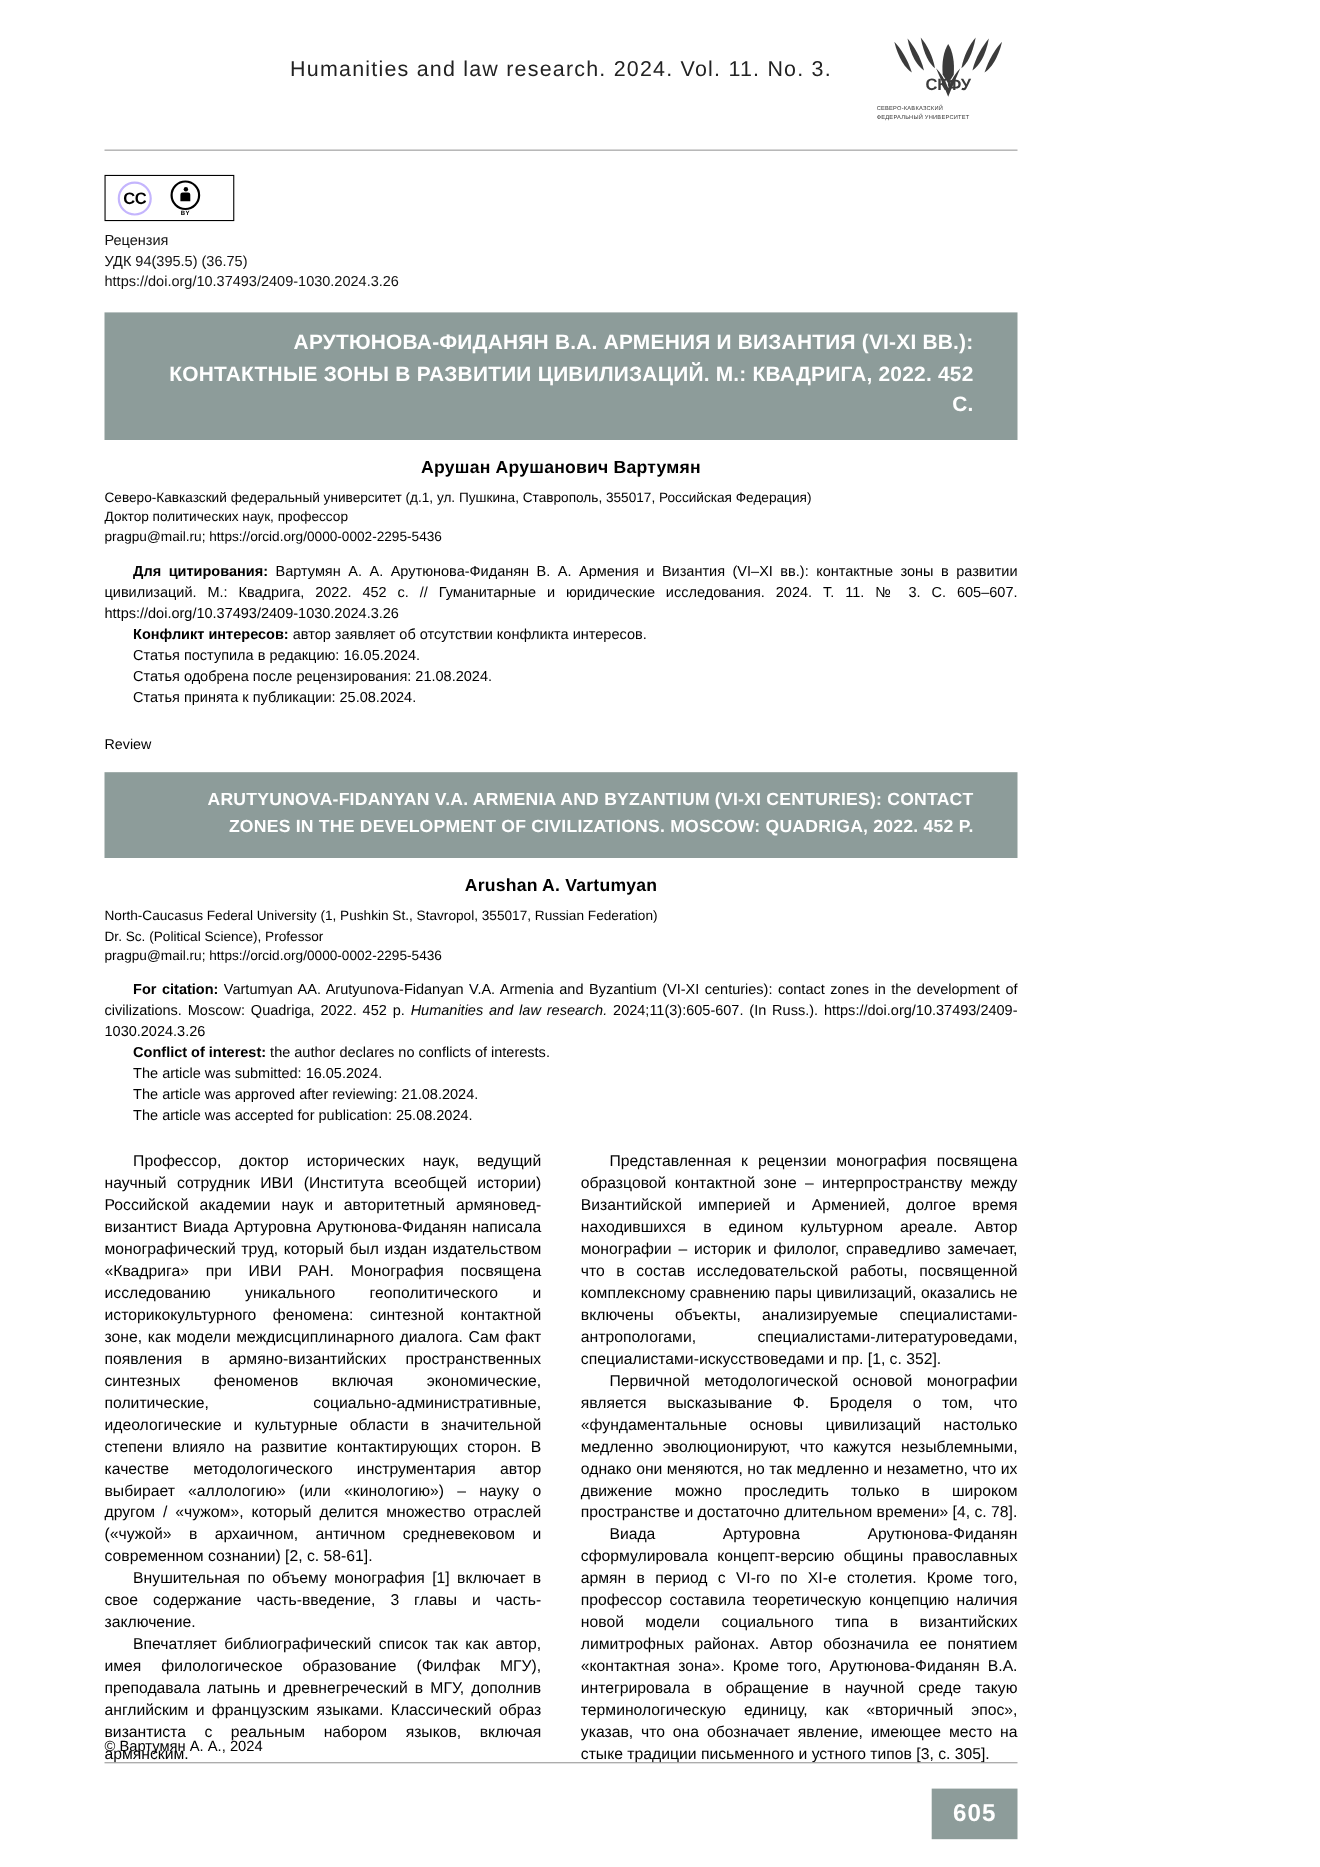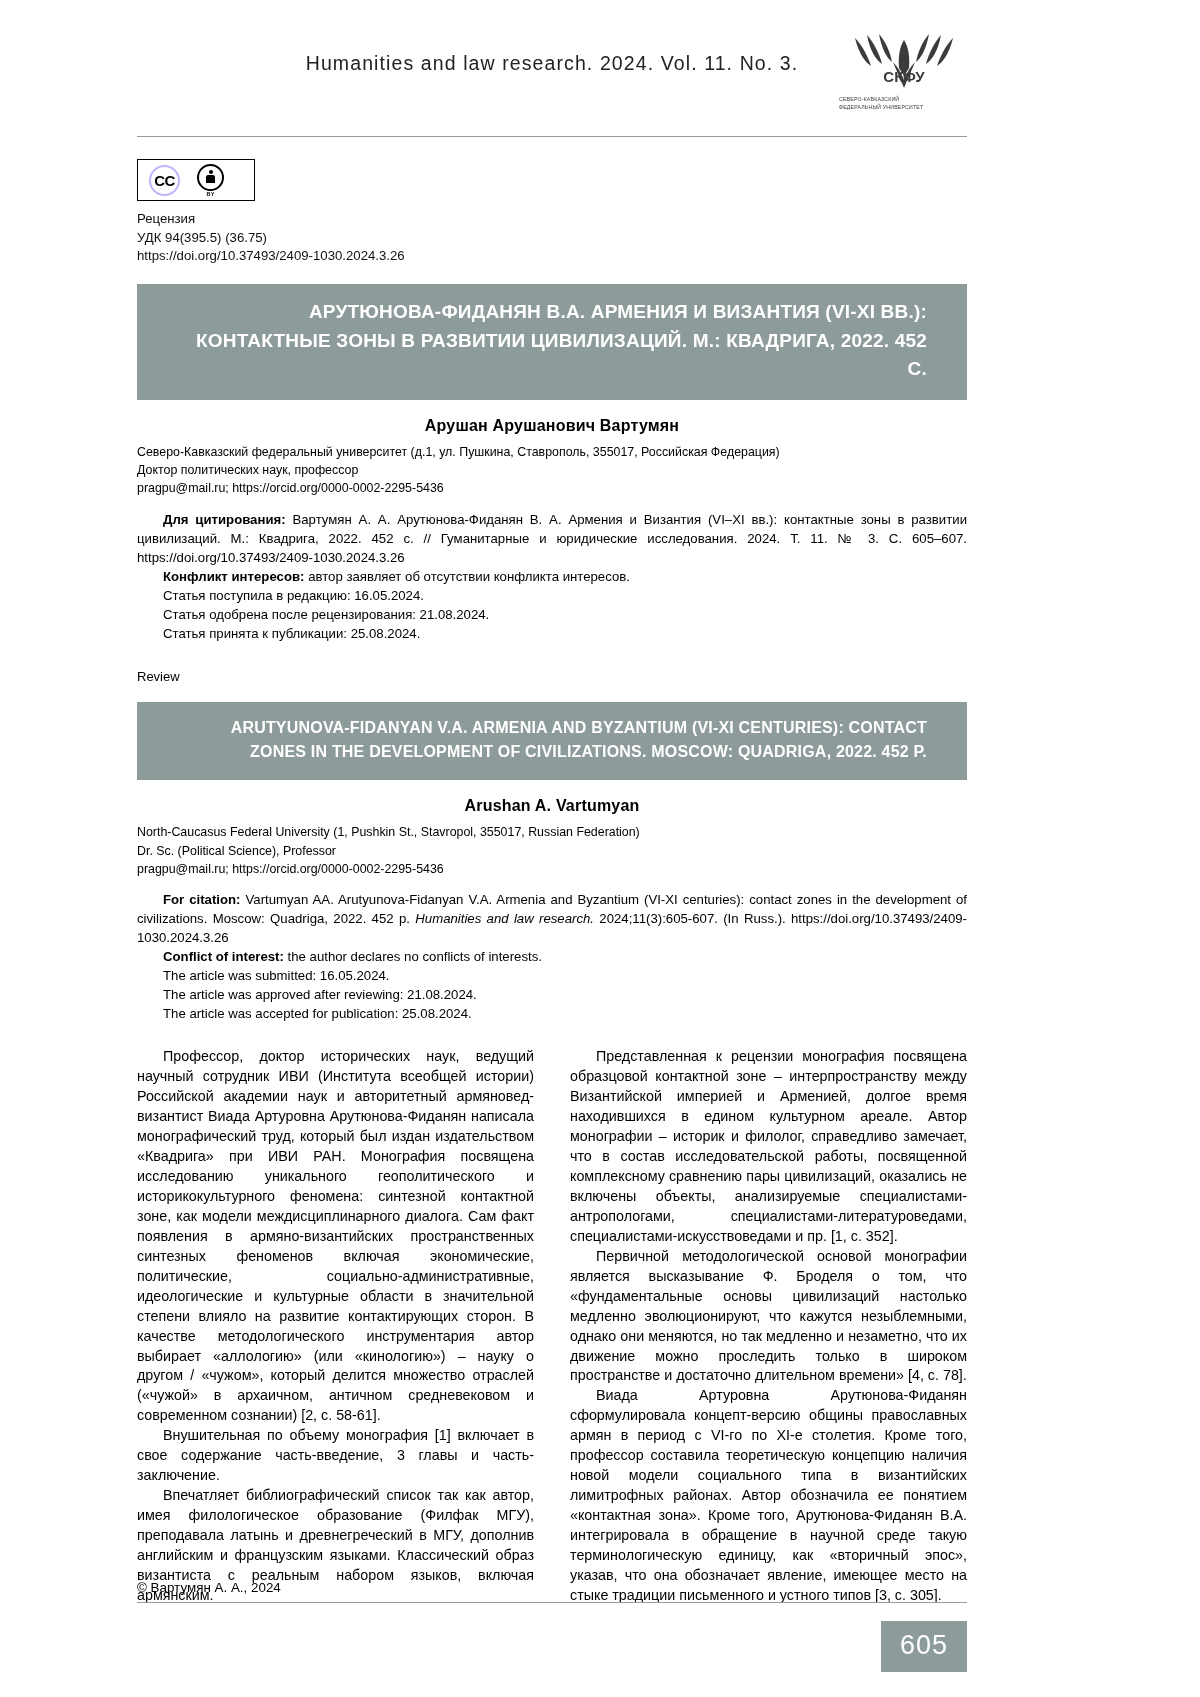--- a/index.html
+++ b/index.html
@@ -14,21 +14,20 @@
     color: #000000;
     position: relative;
     overflow: hidden;
   }
   .page {
     position: relative;
     width: 1020px;
     height: 1697px;
     box-sizing: border-box;
     padding: 0 95px;
-    margin-left: 42px;
   }
 
   
   .running-head {
     display: flex;
     align-items: flex-start;
     justify-content: center;
     padding-top: 52px;
     position: relative;
     height: 78px;
@@ -216,22 +215,22 @@
   }
   .footer-rule {
     border-bottom: 1px solid #9a9a9a;
   }
   .page-number {
     position: absolute;
     right: 95px;
     bottom: 25px;
     background: #8d9c9a;
     color: #fff;
-    font-size: 27px;
-    font-weight: normal;
+    font-size: 22px;
+    font-weight: bold;
     padding: 9px 19px 11px;
     letter-spacing: 1px;
   }
 </style>
 </head>
 <body>
 
 <div class="page">
 
   <div class="running-head">

